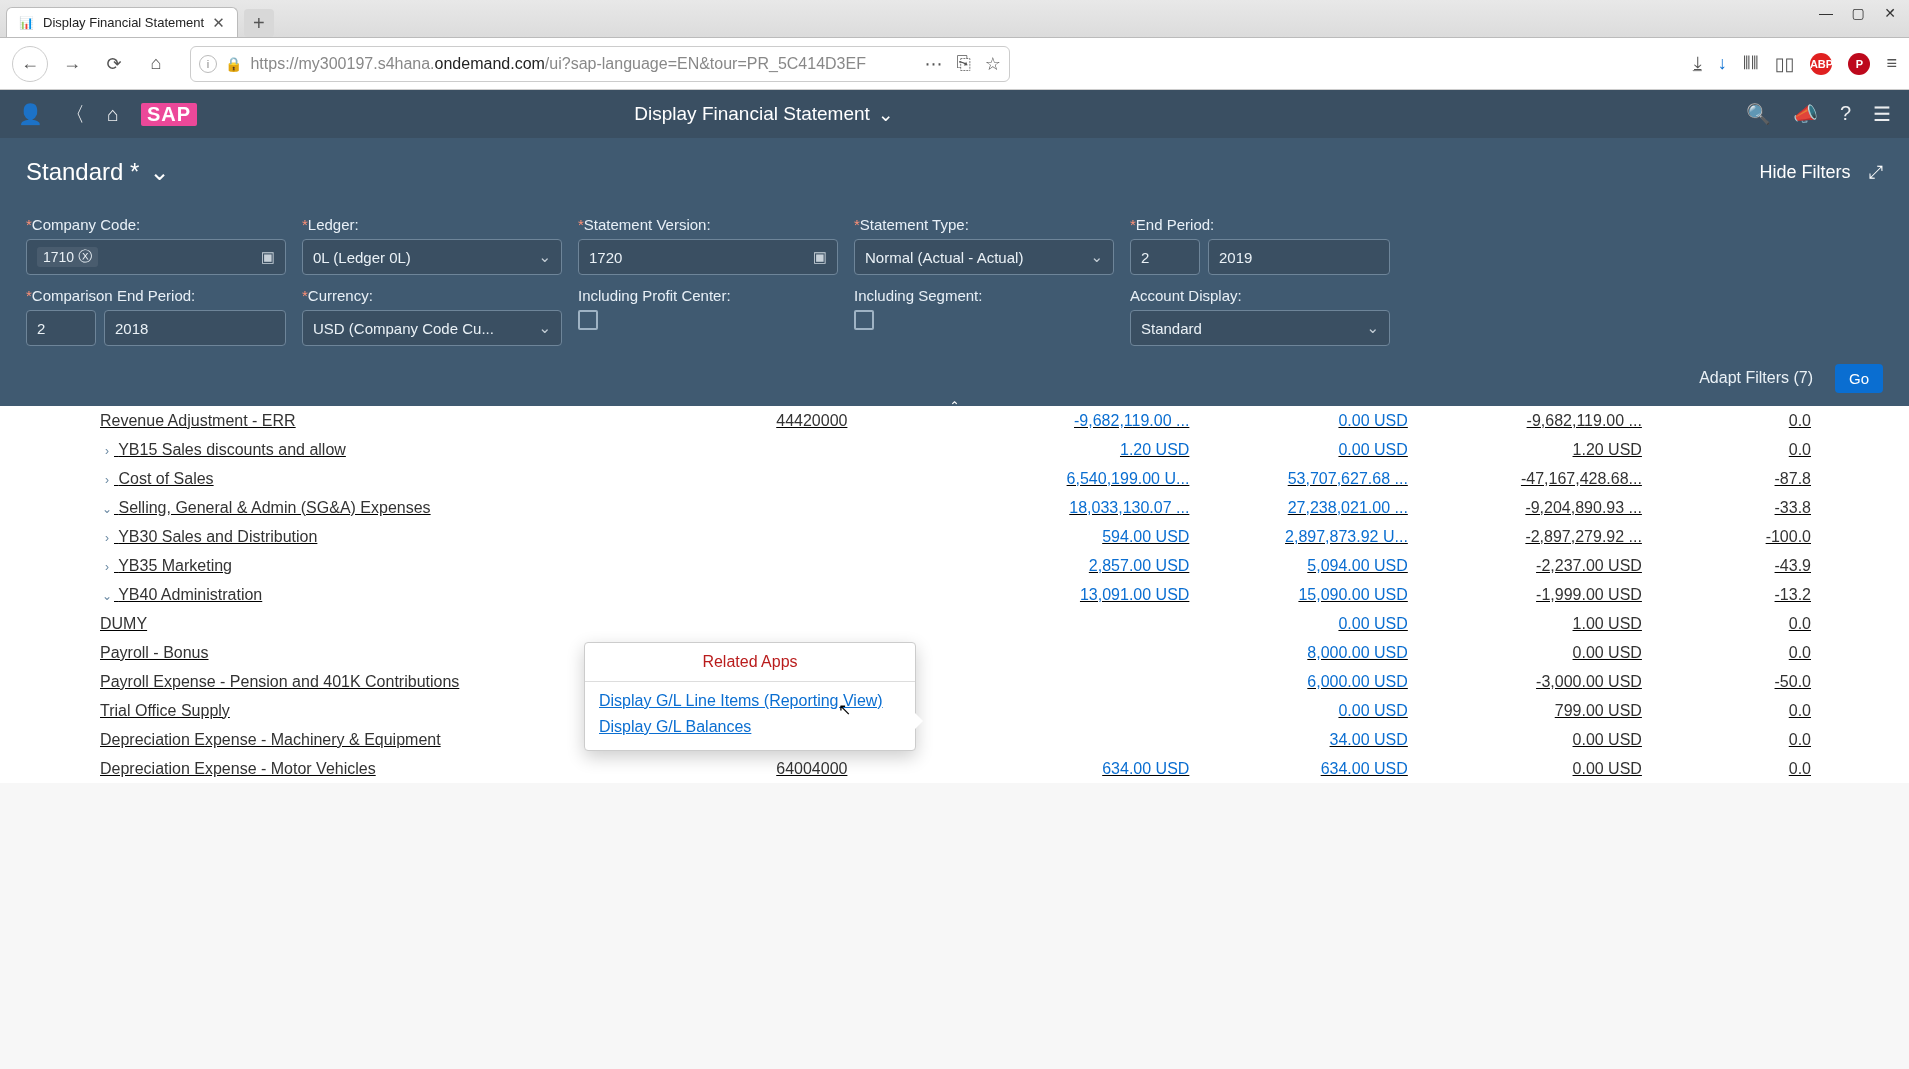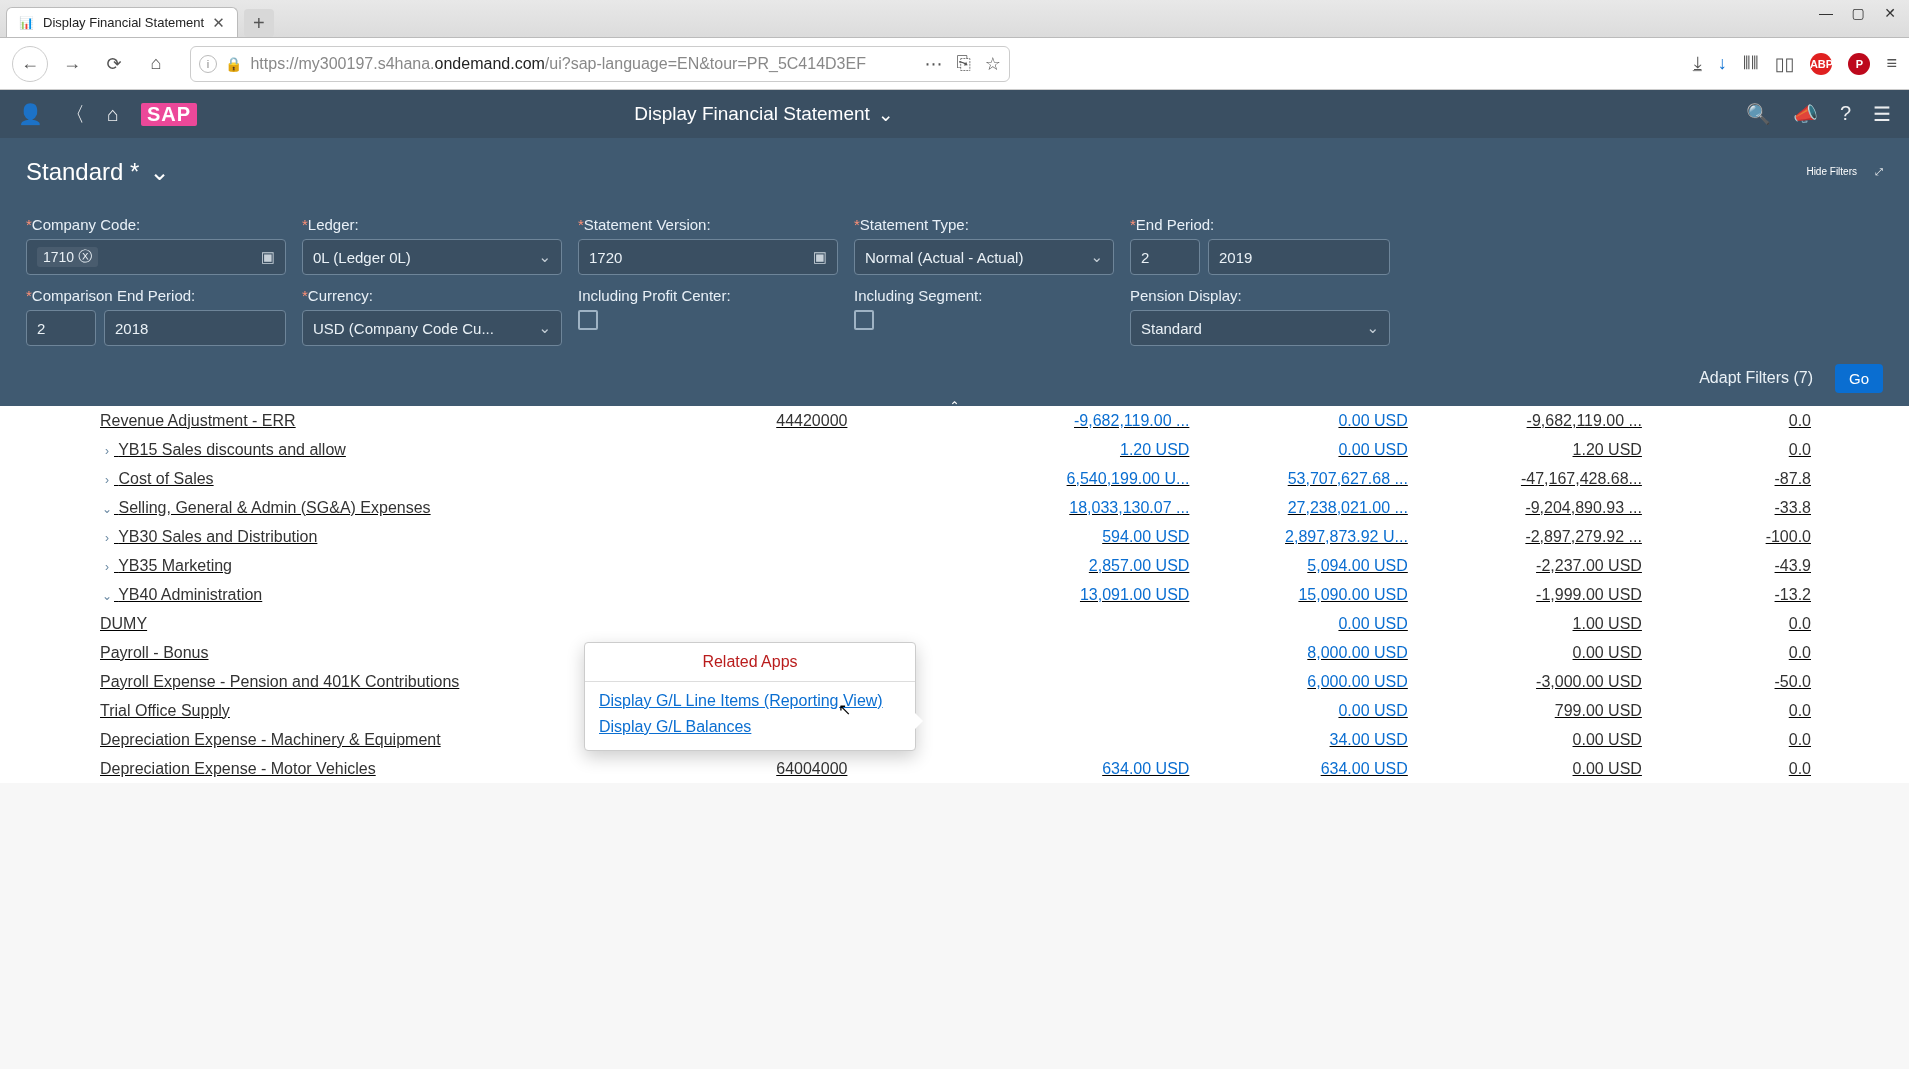--- a/index.html
+++ b/index.html
@@ -28,21 +28,21 @@
 
 .sap-shell { height: 48px; background: #3a4f62; display:flex; align-items:center; padding:0 18px; gap:22px; color:#fff;}
 .sap-shell .shell-icon { font-size:20px; cursor:pointer; opacity:.9;}
 .sap-logo { font-weight:bold; font-size:20px; background:#ec4899; padding:0 6px; border-radius:2px; letter-spacing:1px;}
 .shell-title { margin:0 auto; font-size:19px; display:flex; align-items:center; gap:8px;}
 .shell-right { display:flex; gap:22px; margin-left:auto;}
 
 
 .filter-header { background:#405a71; height:68px; display:flex; align-items:center; padding:0 26px; color:#fff;}
 .variant { font-size:24px; font-weight:400; display:flex; align-items:center; gap:10px;}
-.filter-header .right { margin-left:auto; display:flex; gap:18px; align-items:flex-start; font-size:10px;}
+.filter-header .right { margin-left:auto; display:flex; gap:18px; align-items:flex-start; font-size:18px;}
 .filter-body { background:#405a71; padding:10px 26px 4px 26px; display:grid; grid-template-columns: repeat(5, 260px); gap:12px 16px; color:#e8f0f7;}
 .filter-field label { display:block; font-size:15px; margin-bottom:6px;}
 .filter-field label .req { color:#ff9076;}
 .filter-input { background:#3a4f62; border:1px solid #6e8599; border-radius:4px; height:36px; display:flex; align-items:center; padding:0 10px; font-size:15px; color:#eaf1f6;}
 .filter-input .chev, .filter-input .vhlp { margin-left:auto; opacity:.8; }
 .filter-input .token { background: rgba(255,255,255,.08); padding:1px 6px; border-radius:3px; font-size:14px; display:flex; align-items:center; gap:4px;}
 .period-pair { display:flex; gap:8px;}
 .checkbox { width:20px; height:20px; border:2px solid #9fb3c4; border-radius:2px; display:inline-block;}
 .filter-footer { background:#405a71; height:56px; display:flex; align-items:center; justify-content:flex-end; padding:0 26px; gap:22px; color:#eaf1f6;}
 .go-btn { background:#0a6ed1; color:#ffffff; padding:6px 14px; border-radius:4px; font-size:15px; cursor:pointer;}
@@ -205,21 +205,21 @@
   </div>
   <div class="filter-field">
     <label><span>Including Profit Center:</span></label>
     <span class="checkbox"></span>
   </div>
   <div class="filter-field">
     <label><span>Including Segment:</span></label>
     <span class="checkbox"></span>
   </div>
   <div class="filter-field">
-    <label><span>Pension Display:</span></label>
+    <label><span>Account Display:</span></label>
     <div class="filter-input">
       <span>Standard</span>
         <span class="chev">⌄</span>
     </div>
   </div>
 </div>
 
 <div class="filter-footer">
   <span>Adapt Filters (7)</span>
   <span class="go-btn">Go</span>

